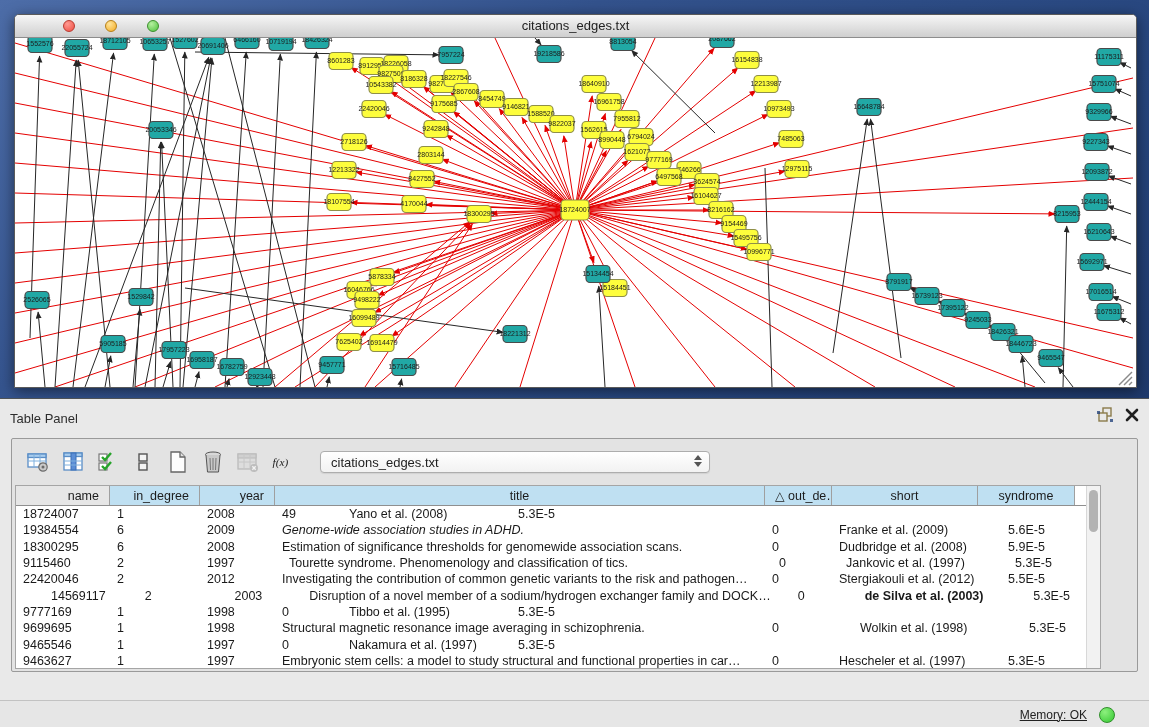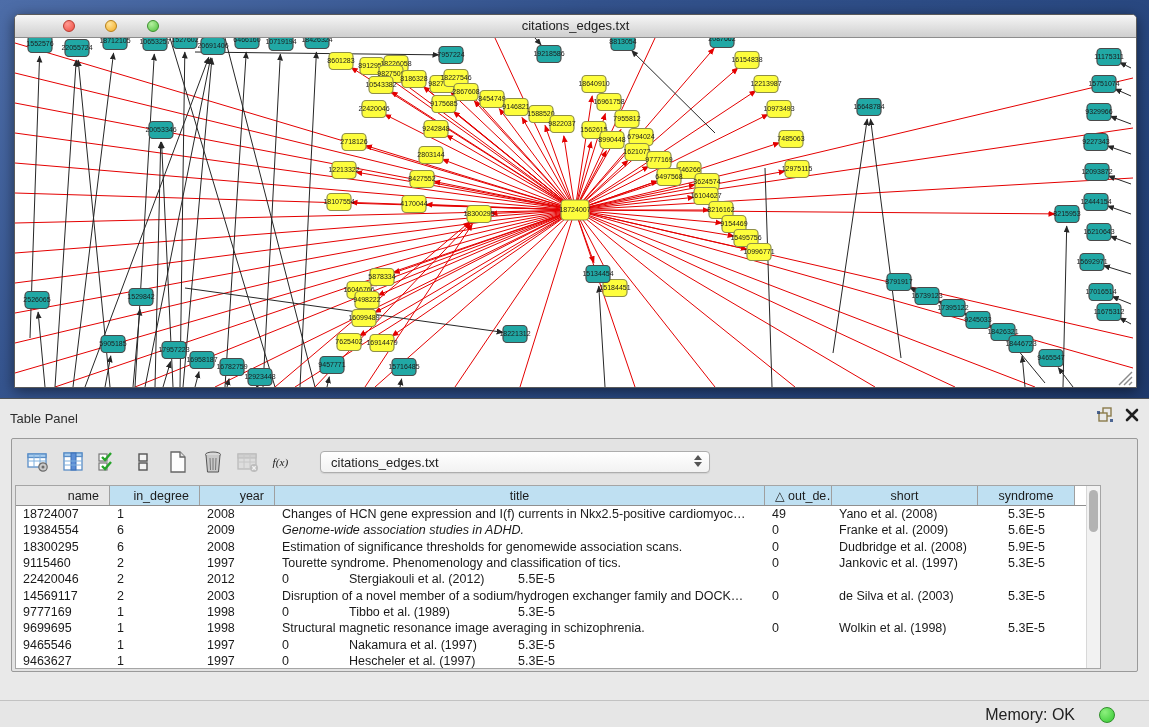--- a/index.html
+++ b/index.html
@@ -52,21 +52,21 @@
   .tabs{position:absolute;left:50%;transform:translateX(-50%);top:276px;height:21px;display:flex;
     border:1px solid #9b9b9b;border-radius:5px;overflow:hidden;background:#fff;
     box-shadow:0 1px 1px rgba(255,255,255,.8), inset 0 1px 0 rgba(255,255,255,.6);font-size:12.5px;}
   .tab{padding:0 17px;display:flex;align-items:center;background:linear-gradient(#fdfdfd,#eee);
     color:#1c1c1c;border-right:1px solid #b3b3b3;cursor:default;}
   .tab:last-child{border-right:none;}
   .tab.active{background:linear-gradient(#8f8f8f,#777);color:#f4f4f4;text-shadow:0 -1px 0 rgba(0,0,0,.25);}
   
   .statusbar{position:absolute;left:0;bottom:0;width:100%;height:28px;border-top:1px solid #c2c2c2;
     background:#e6e6e6;display:flex;align-items:center;justify-content:flex-end;padding-right:34px;box-sizing:border-box;}
-  .statusbar .mem{font-size:16px;color:#222;margin-right:24px;}
+  .statusbar .mem{font-size:12px;color:#222;margin-right:12px;text-decoration:underline;}
   .memdot{width:14px;height:14px;border-radius:50%;background:radial-gradient(circle at 35% 30%,#8df07e,#35c832);border:1px solid #2f8f2a;}
   .panel-float-icon svg, .panel-close-icon svg{display:block;}
 </style>
 </head>
 <body>
 
 <div class="desktop">
   <div class="net-window">
     <div class="titlebar">
       <span class="light red"></span>
@@ -724,21 +724,20 @@
           <div class="th c" style="width: 490px;">title</div>
           <div class="th l" style="width: 67px;">△ out_de…</div>
           <div class="th c" style="width: 146px;">short</div>
           <div class="th c" style="width: 97px;">syndrome</div>
         </div>
       <div class="tbody" id="tbody">
           <div class="tr">
             <div class="td" style="width: 94px;">18724007</div>
             <div class="td" style="width: 90px;">1</div>
             <div class="td" style="width: 75px;">2008</div>
-            <div class="td" style="width: 490px;">Changes of HCN gene expression and I(f) currents in Nkx2.5-positive cardiomyoc…</div>
             <div class="td" style="width: 67px;">49</div>
             <div class="td" style="width: 146px;">Yano et al. (2008)</div>
             <div class="td c" style="width: 97px;">5.3E-5</div>
           </div>
           <div class="tr">
             <div class="td" style="width: 94px;">19384554</div>
             <div class="td" style="width: 90px;">6</div>
             <div class="td" style="width: 75px;">2009</div>
             <div class="td" style="width: 490px; font-style: italic;">Genome-wide association studies in ADHD.</div>
             <div class="td" style="width: 67px;">0</div>
@@ -751,71 +750,73 @@
             <div class="td" style="width: 75px;">2008</div>
             <div class="td" style="width: 490px;">Estimation of significance thresholds for genomewide association scans.</div>
             <div class="td" style="width: 67px;">0</div>
             <div class="td" style="width: 146px;">Dudbridge et al. (2008)</div>
             <div class="td c" style="width: 97px;">5.9E-5</div>
           </div>
           <div class="tr">
             <div class="td" style="width: 94px;">9115460</div>
             <div class="td" style="width: 90px;">2</div>
             <div class="td" style="width: 75px;">1997</div>
-            <div class="td" style="width: 490px;">Tourette syndrome. Phenomenology and classification of tics.</div>
+            <div class="td" style="width: 490px; margin-left: 7px;">Tourette syndrome. Phenomenology and classification of tics.</div>
             <div class="td" style="width: 67px;">0</div>
             <div class="td" style="width: 146px;">Jankovic et al. (1997)</div>
             <div class="td c" style="width: 97px;">5.3E-5</div>
           </div>
           <div class="tr">
             <div class="td" style="width: 94px;">22420046</div>
             <div class="td" style="width: 90px;">2</div>
             <div class="td" style="width: 75px;">2012</div>
+            <div class="td" style="width: 490px;">Investigating the contribution of common genetic variants to the risk and pathogen…</div>
             <div class="td" style="width: 67px;">0</div>
             <div class="td" style="width: 146px;">Stergiakouli et al. (2012)</div>
             <div class="td c" style="width: 97px;">5.5E-5</div>
           </div>
           <div class="tr">
-            <div class="td" style="width: 94px;">14569117</div>
+            <div class="td" style="width: 94px; margin-left: 28px;">14569117</div>
             <div class="td" style="width: 90px;">2</div>
             <div class="td" style="width: 75px;">2003</div>
             <div class="td" style="width: 490px;">Disruption of a novel member of a sodium/hydrogen exchanger family and DOCK…</div>
             <div class="td" style="width: 67px;">0</div>
-            <div class="td" style="width: 146px;">de Silva et al. (2003)</div>
+            <div class="td" style="width: 146px; font-weight: bold;">de Silva et al. (2003)</div>
             <div class="td c" style="width: 97px;">5.3E-5</div>
           </div>
           <div class="tr">
             <div class="td" style="width: 94px;">9777169</div>
             <div class="td" style="width: 90px;">1</div>
             <div class="td" style="width: 75px;">1998</div>
             <div class="td" style="width: 67px;">0</div>
-            <div class="td" style="width: 146px;">Tibbo et al. (1989)</div>
+            <div class="td" style="width: 146px;">Tibbo et al. (1995)</div>
             <div class="td c" style="width: 97px;">5.3E-5</div>
           </div>
           <div class="tr">
             <div class="td" style="width: 94px;">9699695</div>
             <div class="td" style="width: 90px;">1</div>
             <div class="td" style="width: 75px;">1998</div>
             <div class="td" style="width: 490px;">Structural magnetic resonance image averaging in schizophrenia.</div>
             <div class="td" style="width: 67px;">0</div>
-            <div class="td" style="width: 146px;">Wolkin et al. (1998)</div>
+            <div class="td" style="width: 146px; margin-left: 21px;">Wolkin et al. (1998)</div>
             <div class="td c" style="width: 97px;">5.3E-5</div>
           </div>
           <div class="tr">
             <div class="td" style="width: 94px;">9465546</div>
             <div class="td" style="width: 90px;">1</div>
             <div class="td" style="width: 75px;">1997</div>
             <div class="td" style="width: 67px;">0</div>
             <div class="td" style="width: 146px;">Nakamura et al. (1997)</div>
             <div class="td c" style="width: 97px;">5.3E-5</div>
           </div>
           <div class="tr">
             <div class="td" style="width: 94px;">9463627</div>
             <div class="td" style="width: 90px;">1</div>
             <div class="td" style="width: 75px;">1997</div>
+            <div class="td" style="width: 490px;">Embryonic stem cells: a model to study structural and functional properties in car…</div>
             <div class="td" style="width: 67px;">0</div>
             <div class="td" style="width: 146px;">Hescheler et al. (1997)</div>
             <div class="td c" style="width: 97px;">5.3E-5</div>
           </div>
         </div>
       <div class="vscroll">
         <div class="vthumb"></div>
       </div>
     </div>
 

